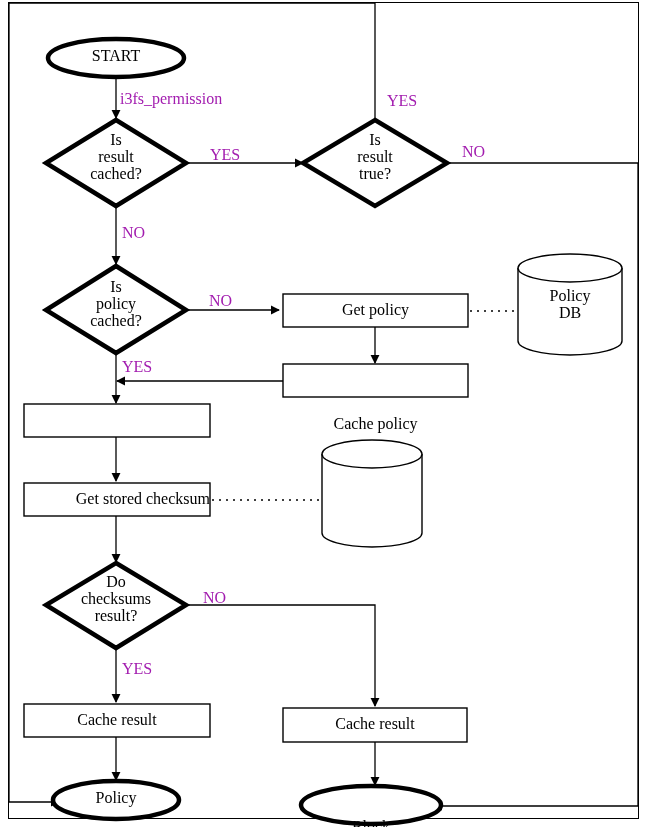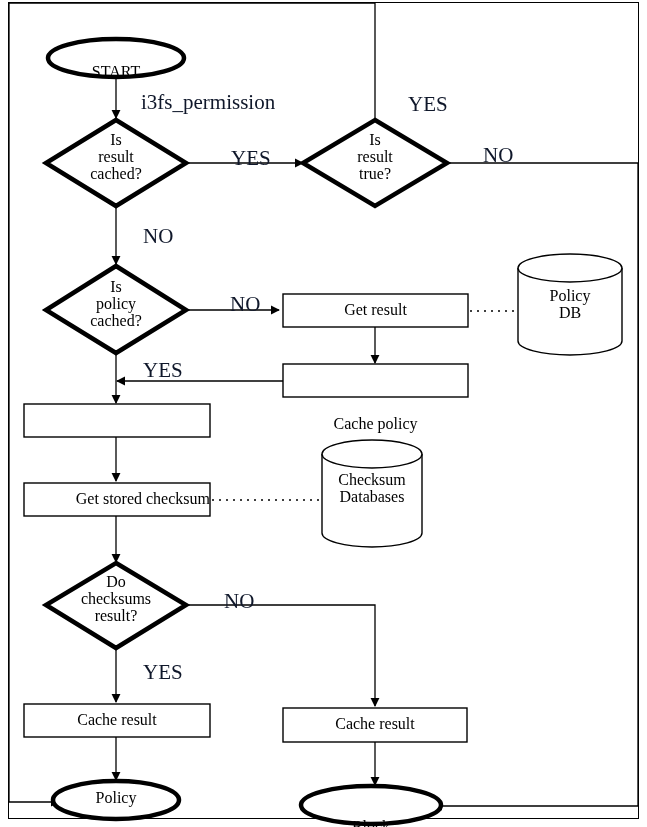--- a/index.html
+++ b/index.html
@@ -34,24 +34,23 @@
   .node-label {
     position: absolute;
     text-align: center;
     color: #000;
     line-height: 1.05;
     pointer-events: none;
     white-space: pre-line;
   }
   .edge-label {
     position: absolute;
-    color: #0f172a;
-    font-size: 21px;
+    color: #a21caf;
+    font-size: 16px;
     white-space: nowrap;
-    margin-left: 21px;
   }
   .fs16 { font-size: 16px; }
 </style>
 </head>
 <body>
 
 <div id="canvas">
 
   <div id="frame"></div>
 
@@ -126,54 +125,52 @@
         <path d="M 518 268 L 518 341 A 52 14 0 0 0 622 341 L 622 268"></path>
         <ellipse cx="570" cy="268" rx="52" ry="14"></ellipse>
       </g>
       <g>
         <path d="M 322 454 L 322 533 A 50 14 0 0 0 422 533 L 422 454"></path>
         <ellipse cx="372" cy="454" rx="50" ry="14"></ellipse>
       </g>
     </g>
   </svg>
 
-  <div class="node-label fs16" style="left:46px; top:64px; width:140px;">START</div>
+  <div class="node-label fs16" style="left:46px; top:48px; width:140px;">START</div>
 
   <div class="node-label fs16" style="left:56px; top:132px; width:120px;">Is
 result
 cached?</div>
 
   <div class="node-label fs16" style="left:315px; top:132px; width:120px;">Is
 result
 true?</div>
 
   <div class="node-label fs16" style="left:56px; top:279px; width:120px;">Is
 policy
 cached?</div>
 
   <div class="node-label fs16" style="left:41px; top:574px; width:150px;">Do
 checksums
 result?</div>
 
-  <div class="node-label fs16" style="left:283px; top:302px; width:185px;">Get result</div>
+  <div class="node-label fs16" style="left:283px; top:302px; width:185px;">Get policy</div>
 
   <div class="node-label fs16" style="left:283px; top:372px; width:185px;margin-top:44px;">Cache policy</div>
 
 
   <div class="node-label fs16" style="left:24px; top:491px; width:186px;text-align:right;">Get stored checksum</div>
 
   <div class="node-label fs16" style="left:24px; top:712px; width:186px;">Cache result</div>
 
   <div class="node-label fs16" style="left:283px; top:716px; width:184px;">Cache result</div>
 
   <div class="node-label fs16" style="left:518px; top:288px; width:104px;">Policy
 DB</div>
 
-  <div class="node-label fs16" style="left:317px; top:472px; width:110px;">Checksum
-Databases</div>
 
   <div class="node-label fs16" style="left:53px; top:790px; width:126px;">Policy</div>
 
   <div class="node-label fs16" style="left:301px; top:819px; width:140px;text-decoration:underline;">Block</div>
 
   <div class="edge-label" style="left:120px; top:90px;">i3fs_permission</div>
 
   <div class="edge-label" style="left:210px; top:146px;">YES</div>
 
   <div class="edge-label" style="left:122px; top:224px;">NO</div>

